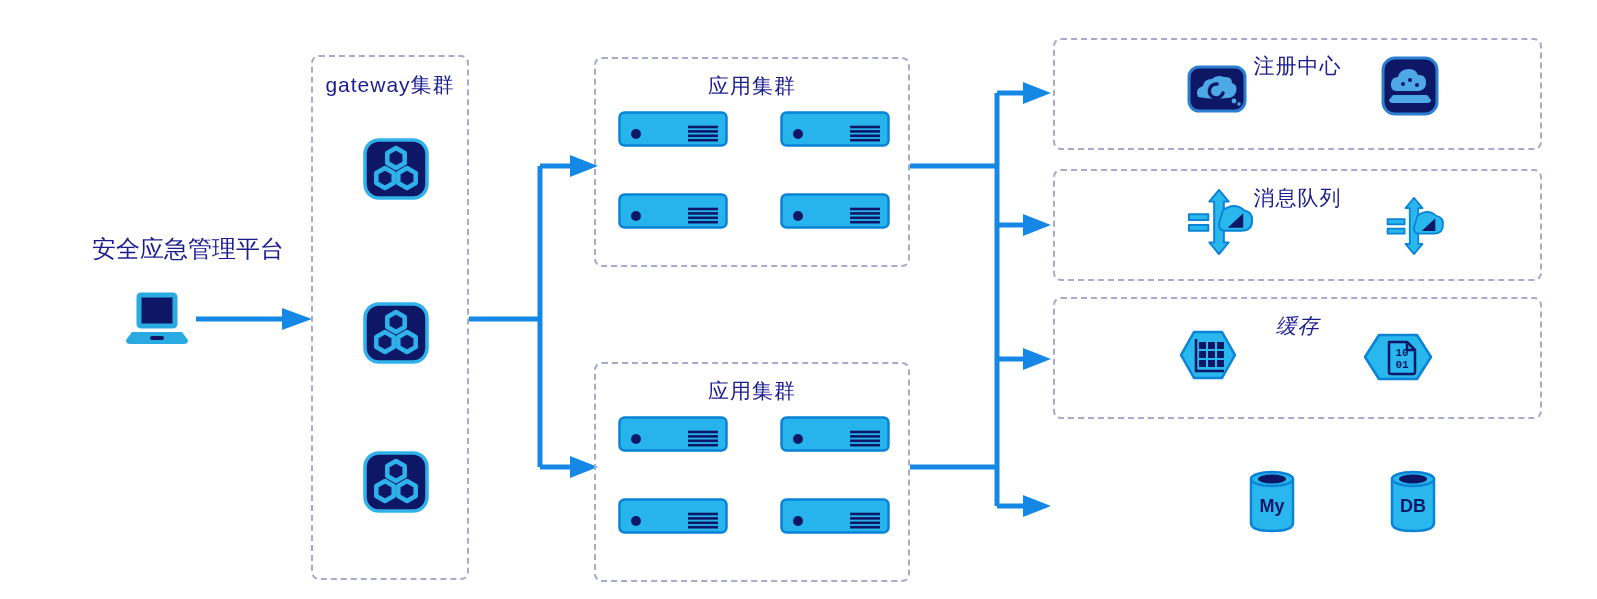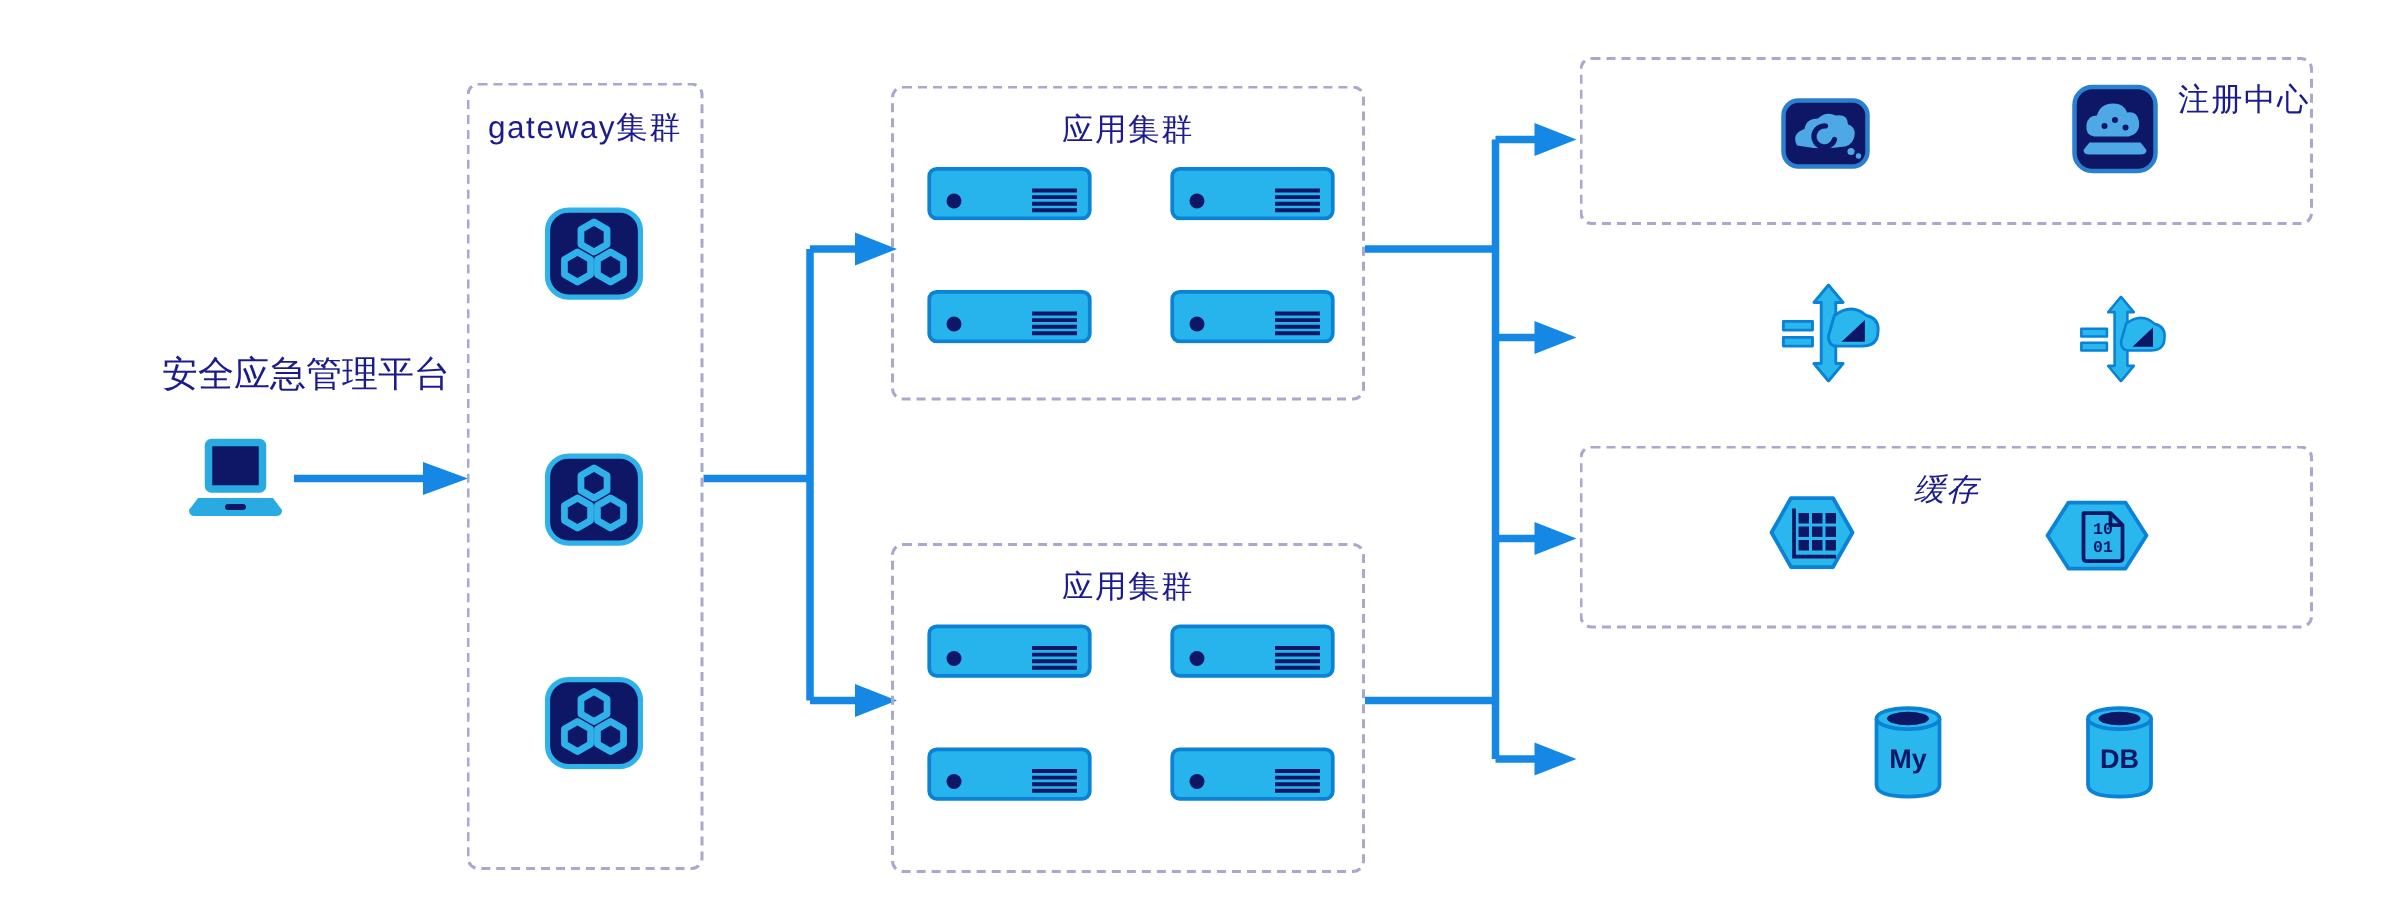--- a/index.html
+++ b/index.html
@@ -59,21 +59,21 @@
       <path d="M282 308 L312 319 L282 330 Z"></path>
       <path d="M570 155 L598 166 L570 177 Z"></path>
       <path d="M570 456 L598 467 L570 478 Z"></path>
       <path d="M1023 82 L1051 93 L1023 104 Z"></path>
       <path d="M1023 214 L1051 225 L1023 236 Z"></path>
       <path d="M1023 348 L1051 359 L1023 370 Z"></path>
       <path d="M1023 495 L1051 506 L1023 517 Z"></path>
     </g>
   </svg>
 
-  <div class="abs client-label" style="left:104px; top:233px; width:200px;text-align:center;">安全应急管理平台</div>
+  <div class="abs client-label" style="left:88px; top:233px; width:200px;text-align:center;">安全应急管理平台</div>
   <div class="abs" style="left:122px; top:291px;">
     <svg width="70" height="56" viewBox="0 0 70 56">
       <rect x="17" y="4" width="36" height="31" rx="2" fill="#0e1766" stroke="#29abe2" stroke-width="5"></rect>
       <path d="M10 41 L60 41 L66 49 Q66 53 62 53 L8 53 Q4 53 4 49 Z" fill="#29abe2"></path>
       <rect x="28" y="45" width="14" height="4" rx="2" fill="#0e1766"></rect>
     </svg>
   </div>
 
   <div class="dashed-box" style="left:311px; top:55px; width:158px; height:525px;">
     <div class="box-title" style="padding-top:14px;">gateway集群</div>
@@ -207,21 +207,21 @@
       <g stroke="#0e1766" stroke-width="2.6">
           <path d="M70 16 H100"></path>
           <path d="M70 20.4 H100"></path>
           <path d="M70 24.8 H100"></path>
           <path d="M70 29.2 H100"></path>
         </g>
     </svg>
   </div>
 
   <div class="dashed-box" style="left:1053px; top:38px; width:489px; height:112px;">
-    <div class="box-title" style="padding-top:12px;text-align:right;">注册中心</div>
+    <div class="box-title" style="padding-top:12px;">注册中心</div>
   </div>
   <div class="abs" style="left:1187px; top:63px;">
     <svg width="60" height="52" viewBox="0 0 60 52">
       <rect x="2" y="4" width="56" height="44" rx="10" fill="#0e1766" stroke="#2a7fd0" stroke-width="3"></rect>
       <path d="M11 34 q-4 -8 5 -11 q1 -7 9 -7 q5 -5 12 -2 q8 -1 8 6 q6 2 4 9 q-2 6 -9 6 q-14 2 -29 -1 z" fill="#4fa8e6"></path>
       <path d="M30 21 a7 7 0 1 0 6 9" fill="none" stroke="#0e1766" stroke-width="3.5" stroke-linecap="round"></path>
       <circle cx="47" cy="38" r="2.4" fill="#4fa8e6"></circle>
       <circle cx="52" cy="41" r="1.8" fill="#4fa8e6"></circle>
     </svg>
   </div>
@@ -229,20 +229,23 @@
     <svg width="58" height="60" viewBox="0 0 58 60">
       <rect x="2" y="2" width="54" height="56" rx="12" fill="#0e1766" stroke="#2a7fd0" stroke-width="3"></rect>
       <path d="M15 35 q-6 -1 -5 -8 q1 -6 7 -6 q2 -8 11 -8 q7 0 9 6 q7 -1 8 6 q1 8 -7 10 z" fill="#4fa8e6"></path>
       <circle cx="22" cy="28" r="2" fill="#0e1766"></circle>
       <circle cx="29" cy="24" r="2" fill="#0e1766"></circle>
       <circle cx="36" cy="29" r="2" fill="#0e1766"></circle>
       <path d="M12 39 h34 l4 5 q0 3 -4 3 h-34 q-4 0 -4 -3 z" fill="#4fa8e6"></path>
     </svg>
   </div>
 
+  <div class="dashed-box" style="left:1053px; top:169px; width:489px; height:112px;">
+    <div class="box-title" style="padding-top:13px;">消息队列</div>
+  </div>
   <div class="abs" style="left:1184px; top:189px;">
     <svg width="70" height="66" viewBox="0 0 72 68">
       <g fill="#29b7ed" stroke="#0a82d6" stroke-width="2" stroke-linejoin="round">
         <path d="M36 1 L46 13 H41 V55 H46 L36 67 L26 55 H31 V13 H26 Z"></path>
         <rect x="5" y="26" width="20" height="6"></rect>
         <rect x="5" y="37" width="20" height="6"></rect>
         <path d="M40 22 q12 -9 22 0 q9 2 8 11 q0 10 -11 10 H42 q-6 0 -6 -7 z"></path>
       </g>
       <path d="M45 40 H61 V25 Z" fill="#0e1766"></path>
     </svg>

